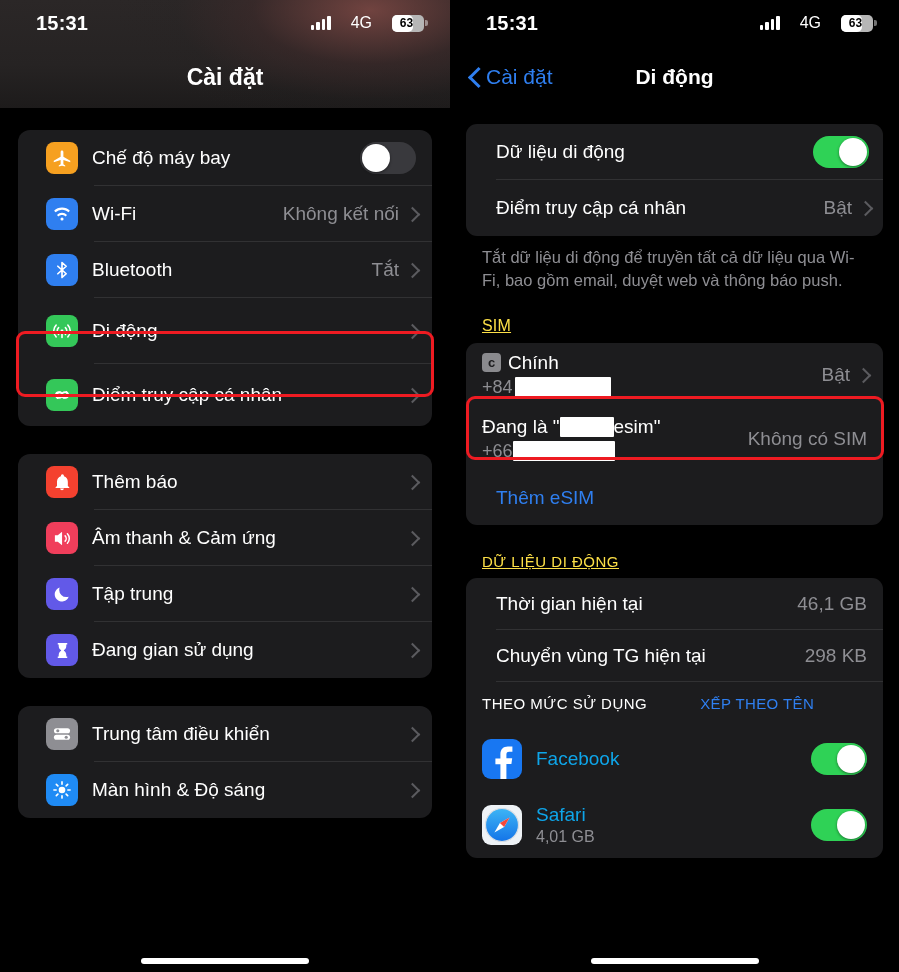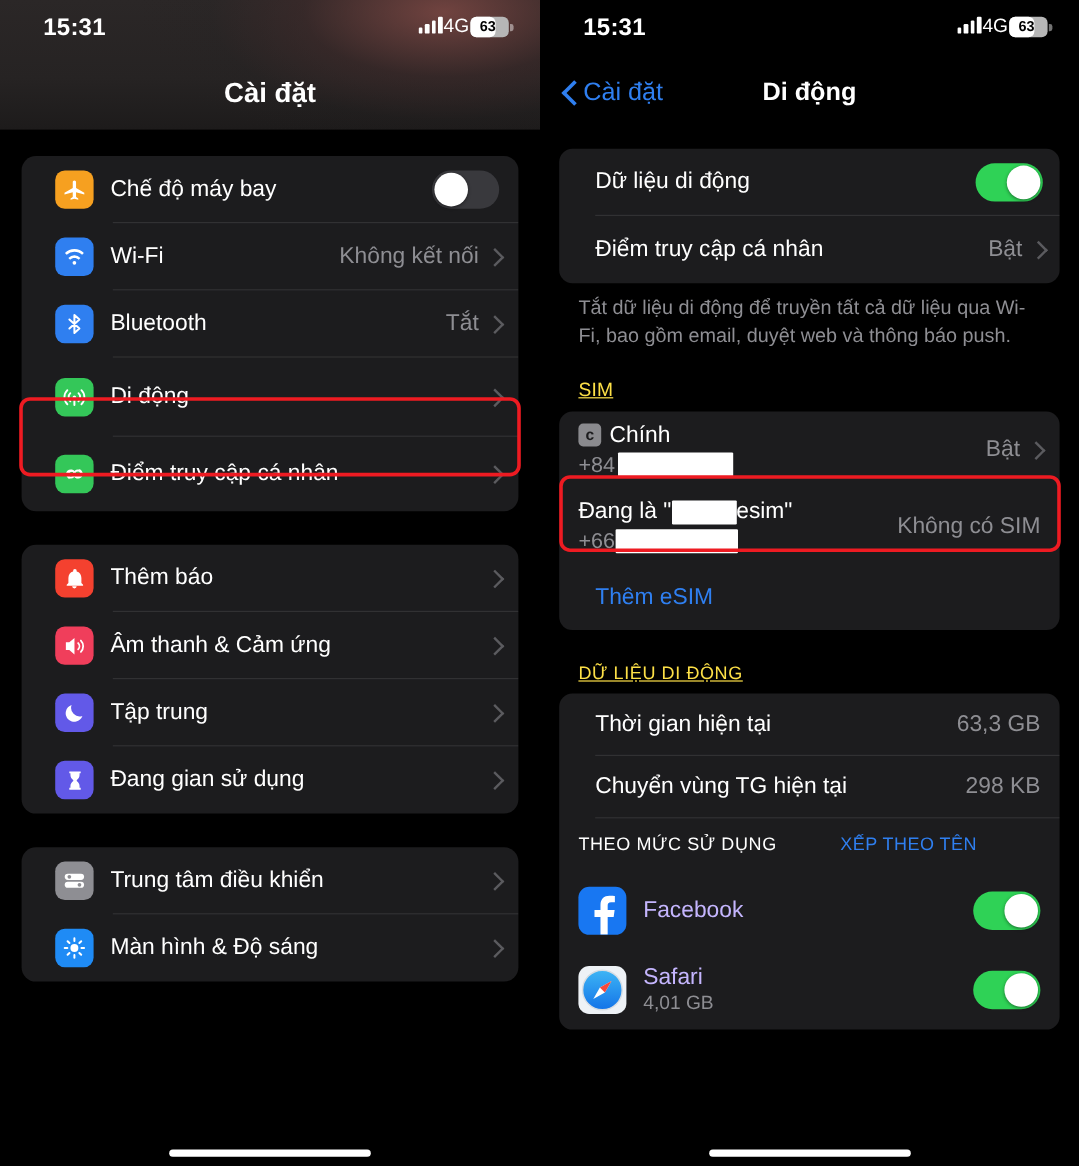--- a/index.html
+++ b/index.html
@@ -32,21 +32,21 @@
   }
 
   
   .statusbar {
     position: relative; height: 46px;
     display: flex; align-items: center; justify-content: space-between;
     padding: 0 26px 0 36px;
     z-index: 3;
   }
   .sb-time { color: #fff; font-size: 20px; font-weight: 600; letter-spacing: .2px; }
-  .sb-right { display: flex; gap: 1px; }
+  .sb-right { display: flex; align-items: center; gap: 20px; }
   .bars { display: flex; align-items: flex-end; gap: 2px; height: 14px; }
   .bars i { display:block; width: 3.5px; background: #fff; border-radius: 1px; }
   .bars i:nth-child(1){ height: 5px; }
   .bars i:nth-child(2){ height: 8px; }
   .bars i:nth-child(3){ height: 11px; }
   .bars i:nth-child(4){ height: 14px; }
   .sb-net { color: #fff; font-size: 16px; font-weight: 500; }
   .batt {
     position: relative; width: 32px; height: 17px;
     border-radius: 5px; background: #b6b6b6;
@@ -193,21 +193,21 @@
 
   .usage-hdr-row {
     display:flex; align-items:center; justify-content: space-between;
     min-height: 44px; padding: 0 16px; position: relative;
   }
   .usage-hdr-row .l { color:#fff; font-size:15px; letter-spacing:.5px; }
 
   .approw { display:flex; align-items:center; min-height: 66px; padding: 0 16px; position: relative; }
   .approw .icon { width: 40px; height: 40px; border-radius: 9px; margin-right: 14px; flex:0 0 40px; overflow:hidden;}
   .approw .meta { flex:1; }
-  .approw .nm { color:#c4b5fd; font-size: 19px; }
+  .approw .nm { color:#0ea5e9; font-size: 19px; }
   .approw .sz { color:#8e8e93; font-size: 16px; margin-top: 2px; }
 
   
   .home-ind {
     position:absolute; bottom: 8px; left: 50%; transform: translateX(-50%);
     width: 168px; height: 6px; border-radius: 3px; background:#fff;
     z-index: 30;
   }
 </style>
 </head>
@@ -480,21 +480,21 @@
       </div>
     </div>
 
     <div class="gap"></div>
 
     <div class="section-hdr caps">DỮ LIỆU DI ĐỘNG</div>
 
     <div class="card">
       <div class="row" style="padding:0 16px;min-height:52px">
         <div class="rtext">Thời gian hiện tại</div>
-        <div class="rvalue" style="margin-right:0">63,3 GB</div>
+        <div class="rvalue" style="margin-right:0">46,1 GB</div>
         <div class="sep"></div>
       </div>
       <div class="row" style="padding:0 16px;min-height:52px">
         <div class="rtext">Chuyển vùng TG hiện tại</div>
         <div class="rvalue" style="margin-right:0">298 KB</div>
         <div class="sep"></div>
       </div>
 
       <div class="usage-hdr-row">
         <div class="l">THEO MỨC SỬ DỤNG</div>

